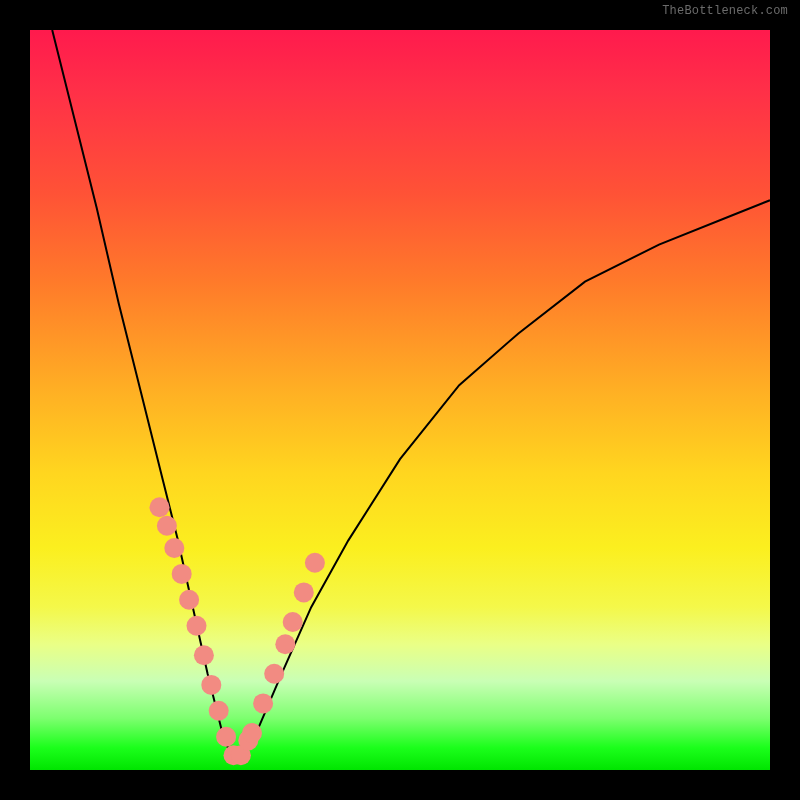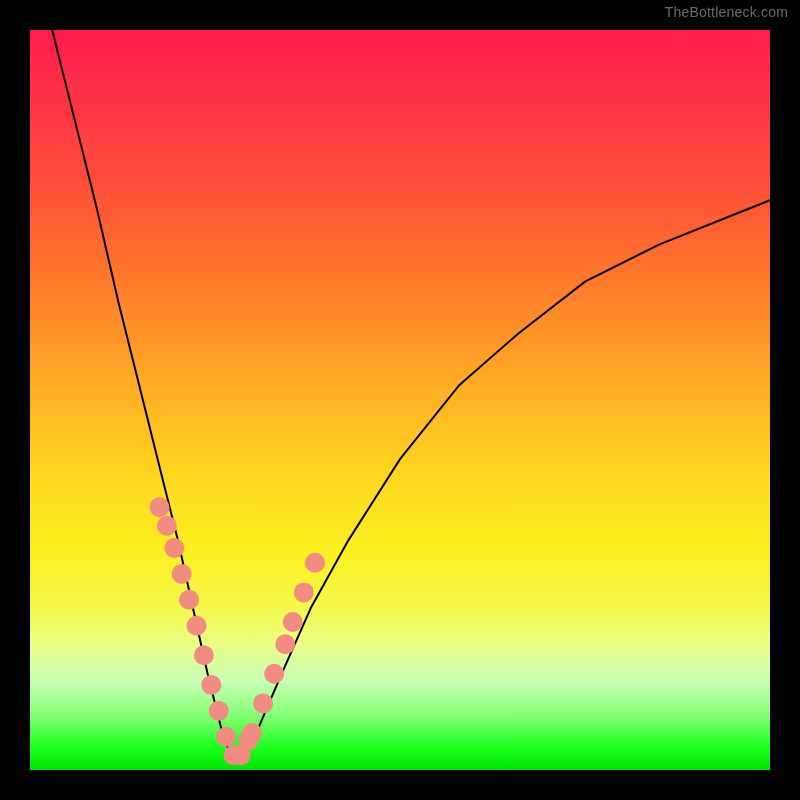--- a/index.html
+++ b/index.html
@@ -38,24 +38,25 @@
       #7dff6f 93%,
       #1bff1b 97%,
       #00e500 100%
     );
   }
   .watermark {
     position: absolute;
     top: 4px;
     right: 12px;
     color: #6b6b6b;
-    font-size: 14px;
+    font-size: 12px;
     font-weight: 500;
     letter-spacing: 0.2px;
     user-select: none;
+    font-family: Liberation Mono, monospace;
   }
   svg.curve-layer,
   svg.dot-layer {
     position: absolute;
     left: 30px;
     top: 30px;
     width: 740px;
     height: 740px;
     overflow: visible;
     pointer-events: none;

